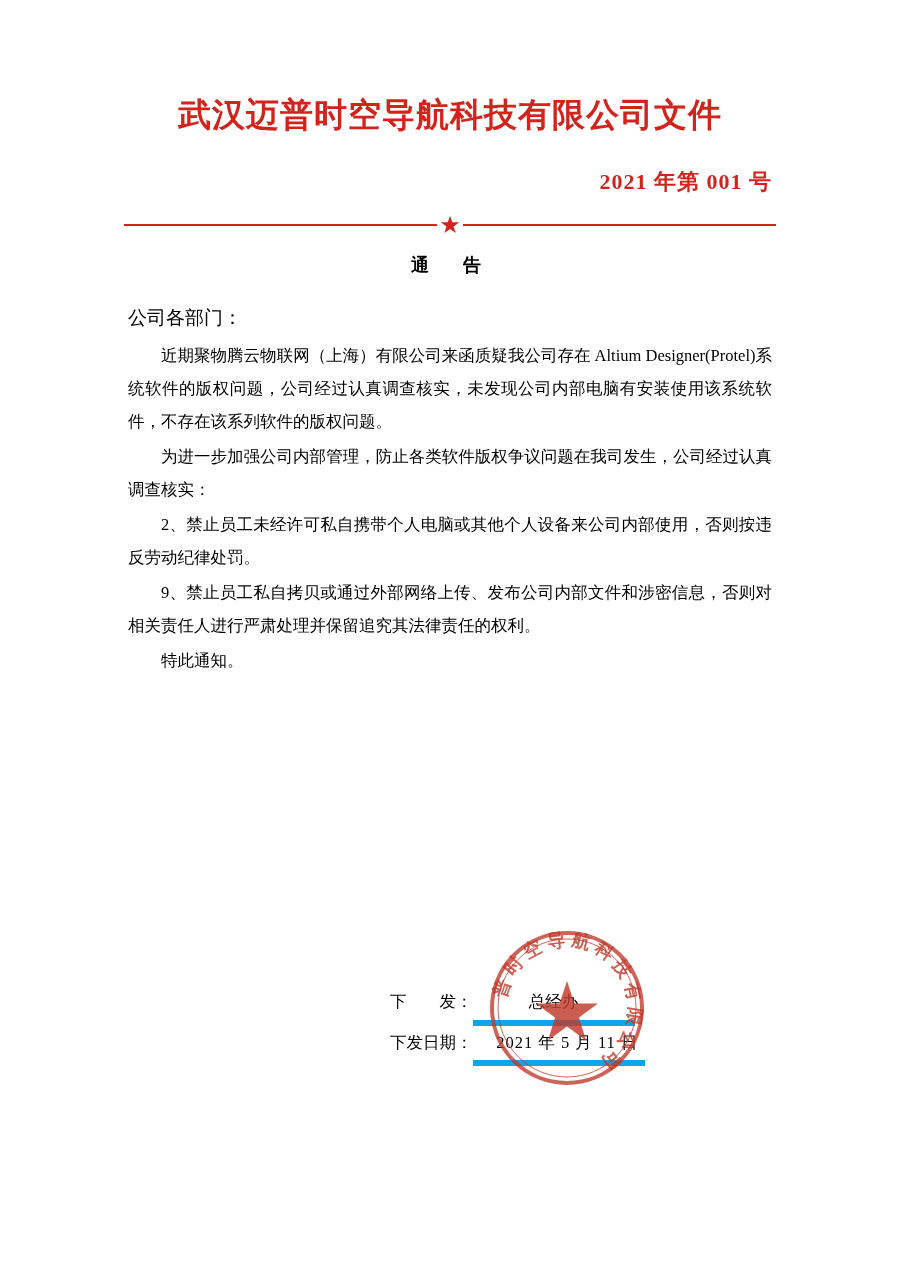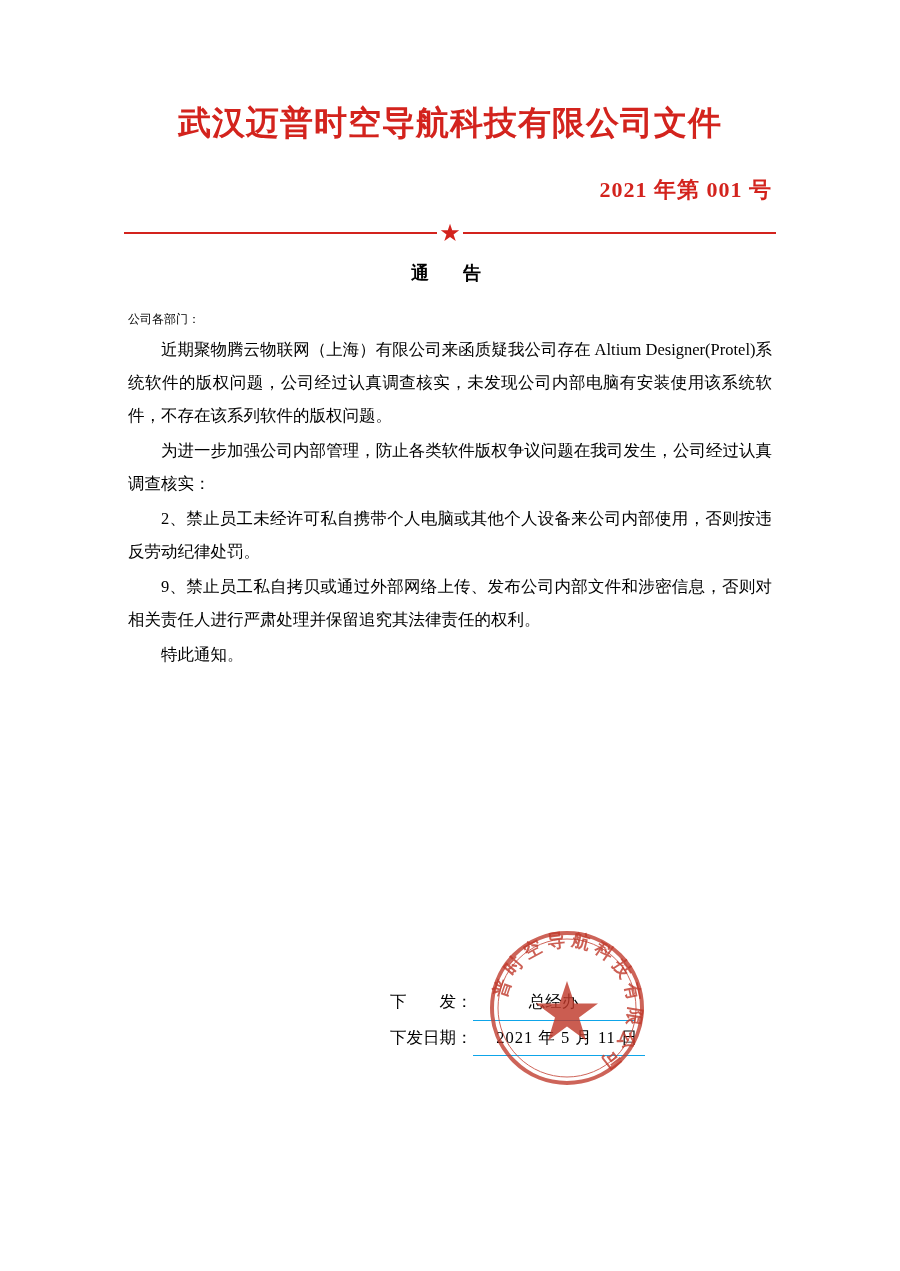--- a/index.html
+++ b/index.html
@@ -27,21 +27,21 @@
   .masthead {
     padding-top: 86px;
     text-align: center;
   }
   .doc-title {
     color: #d3231d;
     font-weight: bold;
     font-size: 33px;
     letter-spacing: 1px;
     line-height: 1.3;
-    margin: 16px;
+    margin: 8px;
   }
   .doc-subtitle {
     color: #d3231d;
     font-weight: bold;
     font-size: 33px;
     letter-spacing: 2px;
     line-height: 1.3;
     margin: 18px 0 0 0;
   }
   .doc-number {
@@ -84,21 +84,21 @@
   
   .notice-heading {
     text-align: center;
     font-size: 18px;
     font-weight: bold;
     letter-spacing: 8px;
     margin: 18px 0 22px 0;
     font-family: "Liberation Serif", "DejaVu Serif", serif;
   }
   .salutation {
-    font-size: 12px;
+    font-size: 19px;
     line-height: 2.0;
     margin: 14px 0 2px 0;
   }
   p.para {
     font-size: 16.5px;
     line-height: 2.0;
     margin: 0 0 2px 0;
     text-align: justify;
     text-justify: inter-ideograph;
     text-indent: 2em;
@@ -113,21 +113,21 @@
     line-height: 2.1;
   }
   .sign-row {
     white-space: nowrap;
   }
   .sign-label {
     display: inline-block;
   }
   .sign-value {
     display: inline-block;
-    border-bottom: 1px solid #0ea5e9;
+    border-bottom: 6px solid #0ea5e9;
     min-width: 150px;
     text-align: center;
     padding: 0 6px;
   }
   .sign-value.date {
     min-width: 160px;
     text-align: right;
     letter-spacing: 1px;
   }
 

